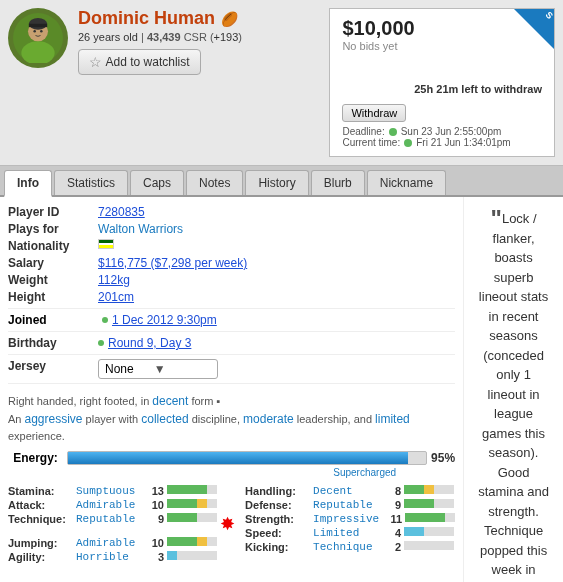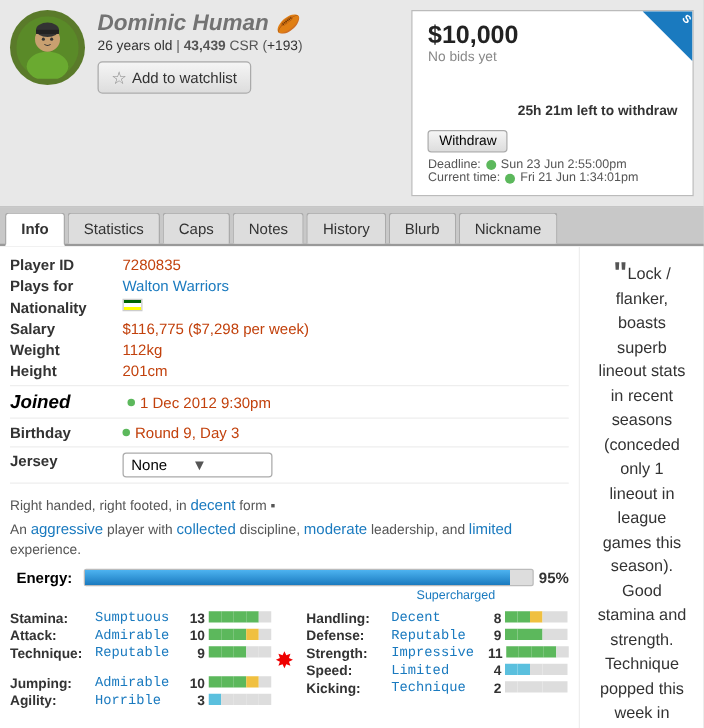--- a/index.html
+++ b/index.html
@@ -5,21 +5,21 @@
     * { box-sizing: border-box; margin: 0; padding: 0; }
     body { font-family: Arial, sans-serif; font-size: 12px; background: #d0d0d0; width: 563px; }
 
     .container { width: 563px; background: #d0d0d0; }
 
     
     .header { background: #e8e8e8; border-bottom: 1px solid #bbb; padding: 8px; display: flex; align-items: flex-start; gap: 10px; }
     .avatar { width: 60px; height: 60px; background: #5a7a2a; border-radius: 50%; display: flex; align-items: center; justify-content: center; flex-shrink: 0; position: relative; overflow: hidden; }
     .avatar svg { width: 50px; height: 50px; }
     .player-info { flex: 1; }
-    .player-name { font-size: 18px; font-weight: bold; color: #737373; display: flex; align-items: center; gap: 6px; font-style: italic; }
+    .player-name { font-size: 18px; font-weight: bold; color: #c2410c; display: flex; align-items: center; gap: 6px; }
     .player-meta { font-size: 11px; color: #555; margin: 2px 0 6px 0; }
     .player-meta span { color: #333; }
     .watchlist-btn { display: inline-flex; align-items: center; gap: 4px; background: linear-gradient(to bottom, #f5f5f5, #ddd); border: 1px solid #aaa; border-radius: 4px; padding: 4px 10px; font-size: 12px; cursor: pointer; color: #333; }
     .watchlist-icon { color: #888; font-size: 14px; }
 
     
     .bid-box { background: white; border: 1px solid #bbb; padding: 8px 12px; min-width: 200px; position: relative; }
     .bid-box .corner-ribbon { position: absolute; top: 0; right: 0; width: 40px; height: 40px; overflow: hidden; }
     .bid-box .corner-ribbon::after { content: ''; position: absolute; top: 0; right: 0; width: 0; height: 0; border-style: solid; border-width: 0 40px 40px 0; border-color: transparent #1a7abf transparent transparent; }
     .bid-price { font-size: 20px; font-weight: bold; color: #222; }
@@ -36,29 +36,29 @@
     .tab { padding: 5px 12px; background: #ddd; border: 1px solid #aaa; border-bottom: none; border-radius: 3px 3px 0 0; font-size: 12px; cursor: pointer; color: #333; }
     .tab.active { background: white; border-bottom: 2px solid white; font-weight: bold; margin-bottom: -2px; }
 
     
     .content { background: white; display: flex; gap: 0; }
     .left-panel { flex: 0 0 260px; padding: 8px; border-right: 1px solid #eee; }
     .right-panel { flex: 1; padding: 12px; font-size: 13px; color: #333; }
 
     .info-row { display: flex; margin-bottom: 3px; }
     .info-label { font-weight: bold; color: #333; min-width: 90px; font-size: 12px; }
-    .info-value { color: #c2410c; font-size: 12px; }
+    .info-value { color: #1d4ed8; font-size: 12px; text-decoration: underline; }
     .info-value.link { color: #1a7abf; text-decoration: none; cursor: pointer; }
     .flag-sa { display: inline-block; width: 16px; height: 10px; background: linear-gradient(to bottom, #006400 33%, #fff 33%, #fff 66%, #ff0 66%); border: 1px solid #ccc; vertical-align: middle; }
 
     .dropdown { background: white; border: 1px solid #aaa; border-radius: 3px; padding: 2px 6px; font-size: 12px; display: inline-flex; align-items: center; gap: 20px; min-width: 120px; }
     .dropdown-arrow { color: #555; }
 
     .joined-row { display: flex; align-items: center; gap: 4px; margin-bottom: 3px; }
-    .joined-label { font-weight: bold; min-width: 90px; font-size: 15px; font-style: italic; }
+    .joined-label { font-weight: bold; min-width: 90px; font-size: 12px; }
 
     .form-text { font-size: 11px; color: #555; margin: 8px 0 4px 0; line-height: 1.5; }
     .form-text a { color: #1a7abf; text-decoration: none; }
 
     
     .energy-section { margin: 6px 0; text-align: center; }
     .energy-label { font-weight: bold; font-size: 12px; display: inline-block; min-width: 55px; }
     .energy-bar-outer { flex: 1; height: 14px; background: #ddd; border: 1px solid #bbb; border-radius: 2px; overflow: visible; position: relative; }
     .energy-bar-fill { height: 100%; background: linear-gradient(to bottom, #4db3f0, #1a7abf); width: 95%; }
     .energy-pct { font-size: 12px; font-weight: bold; color: #333; }

